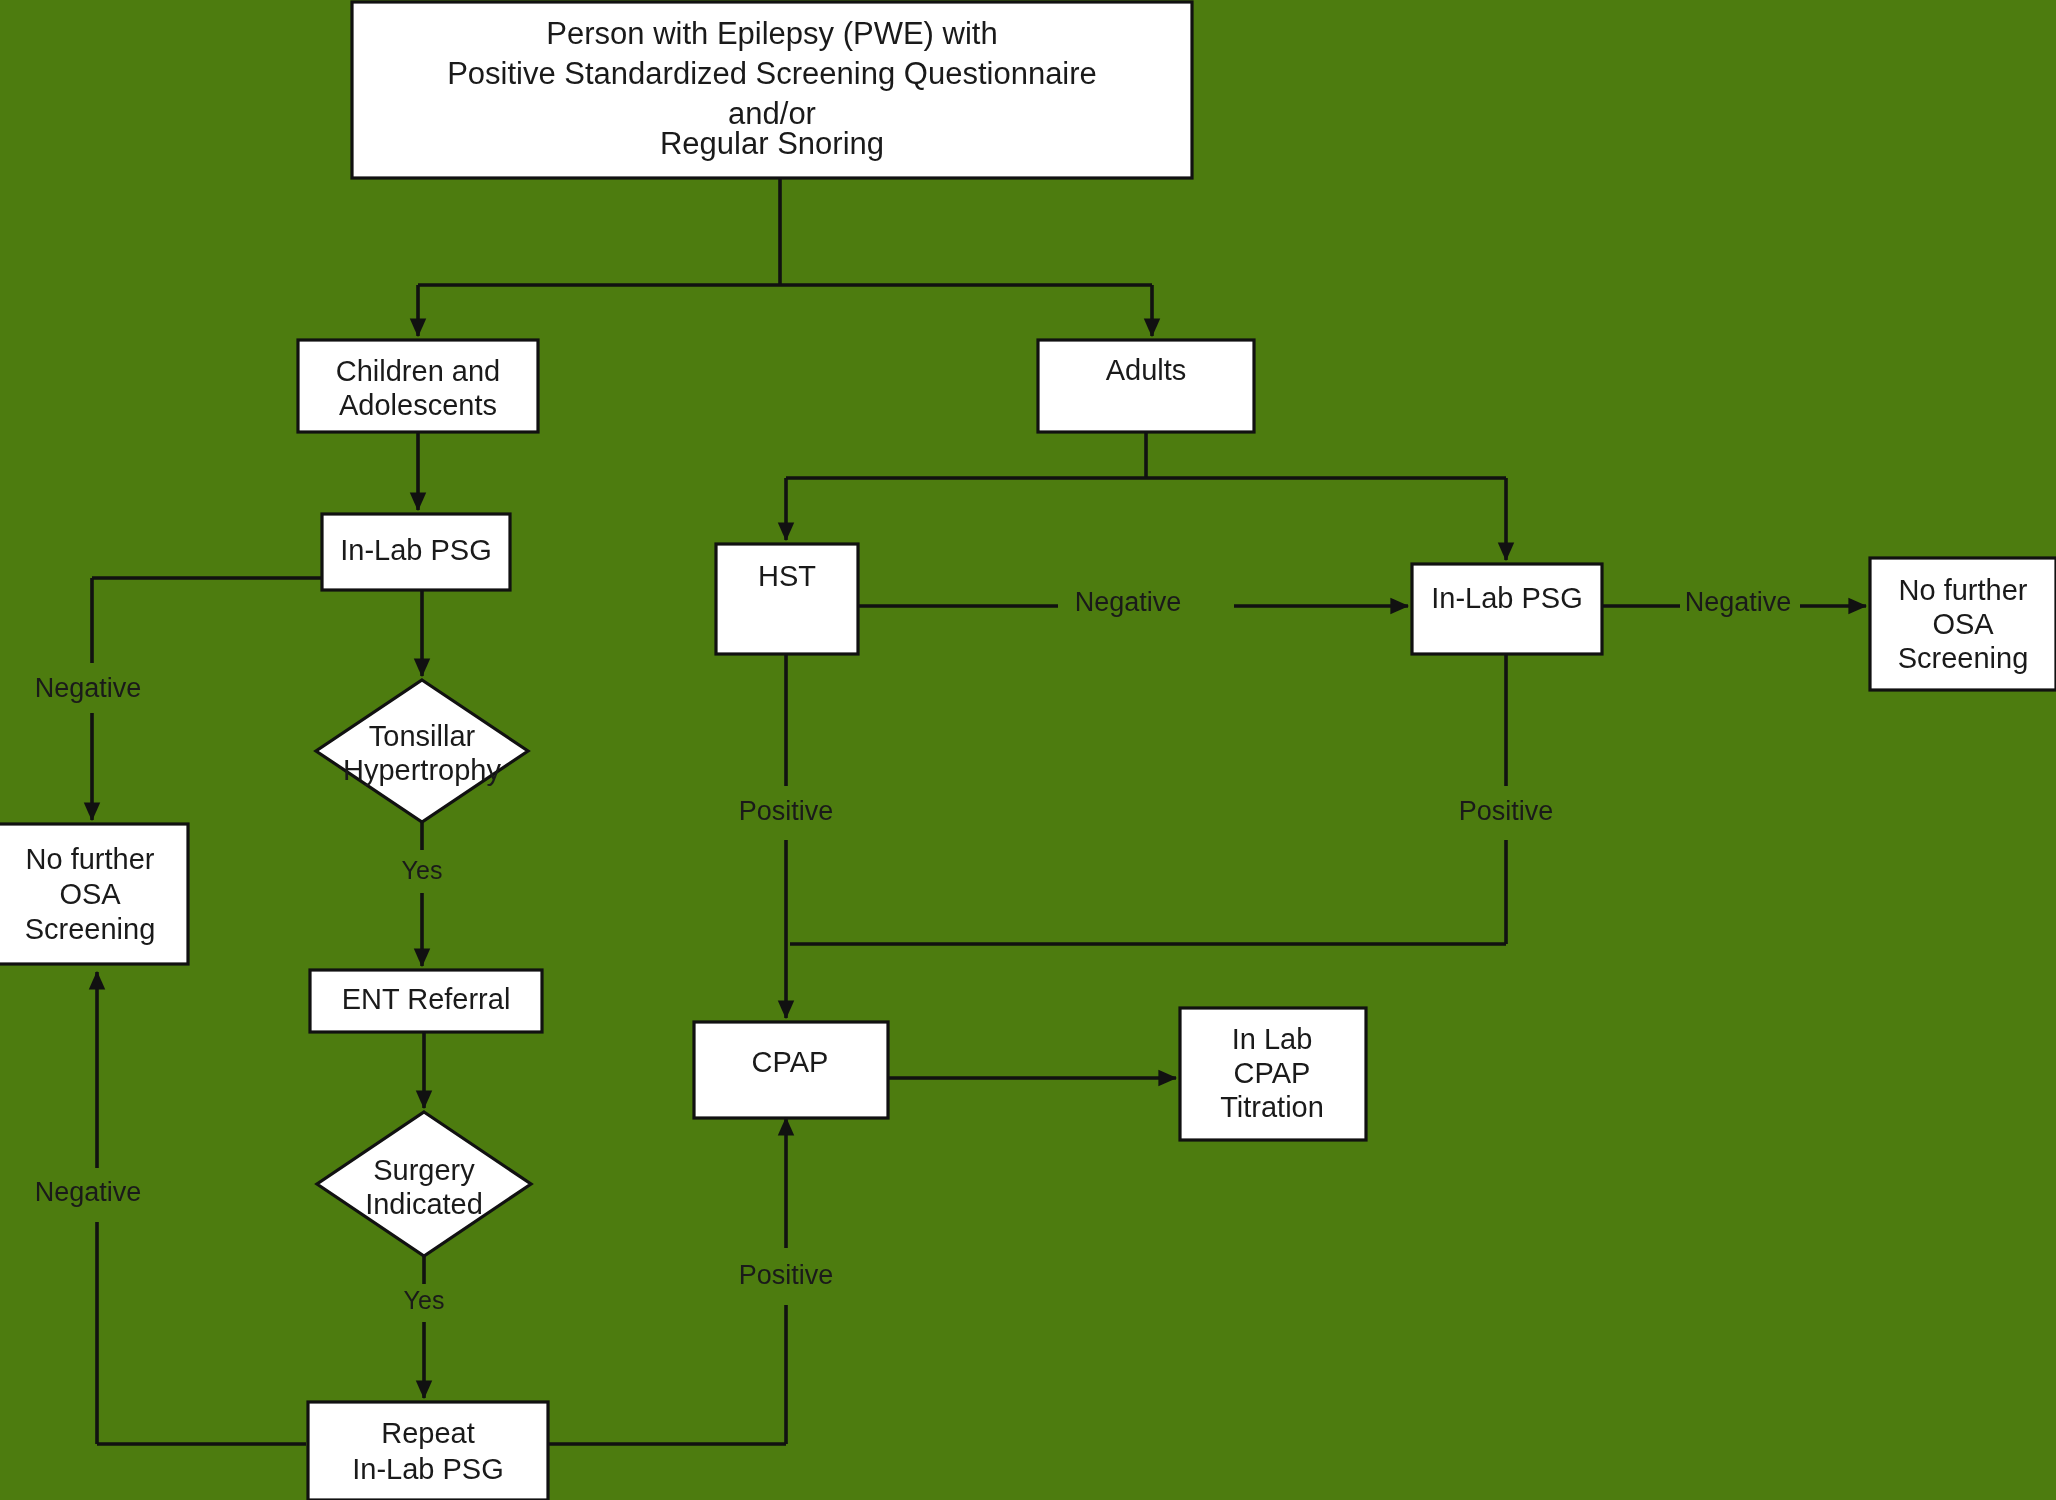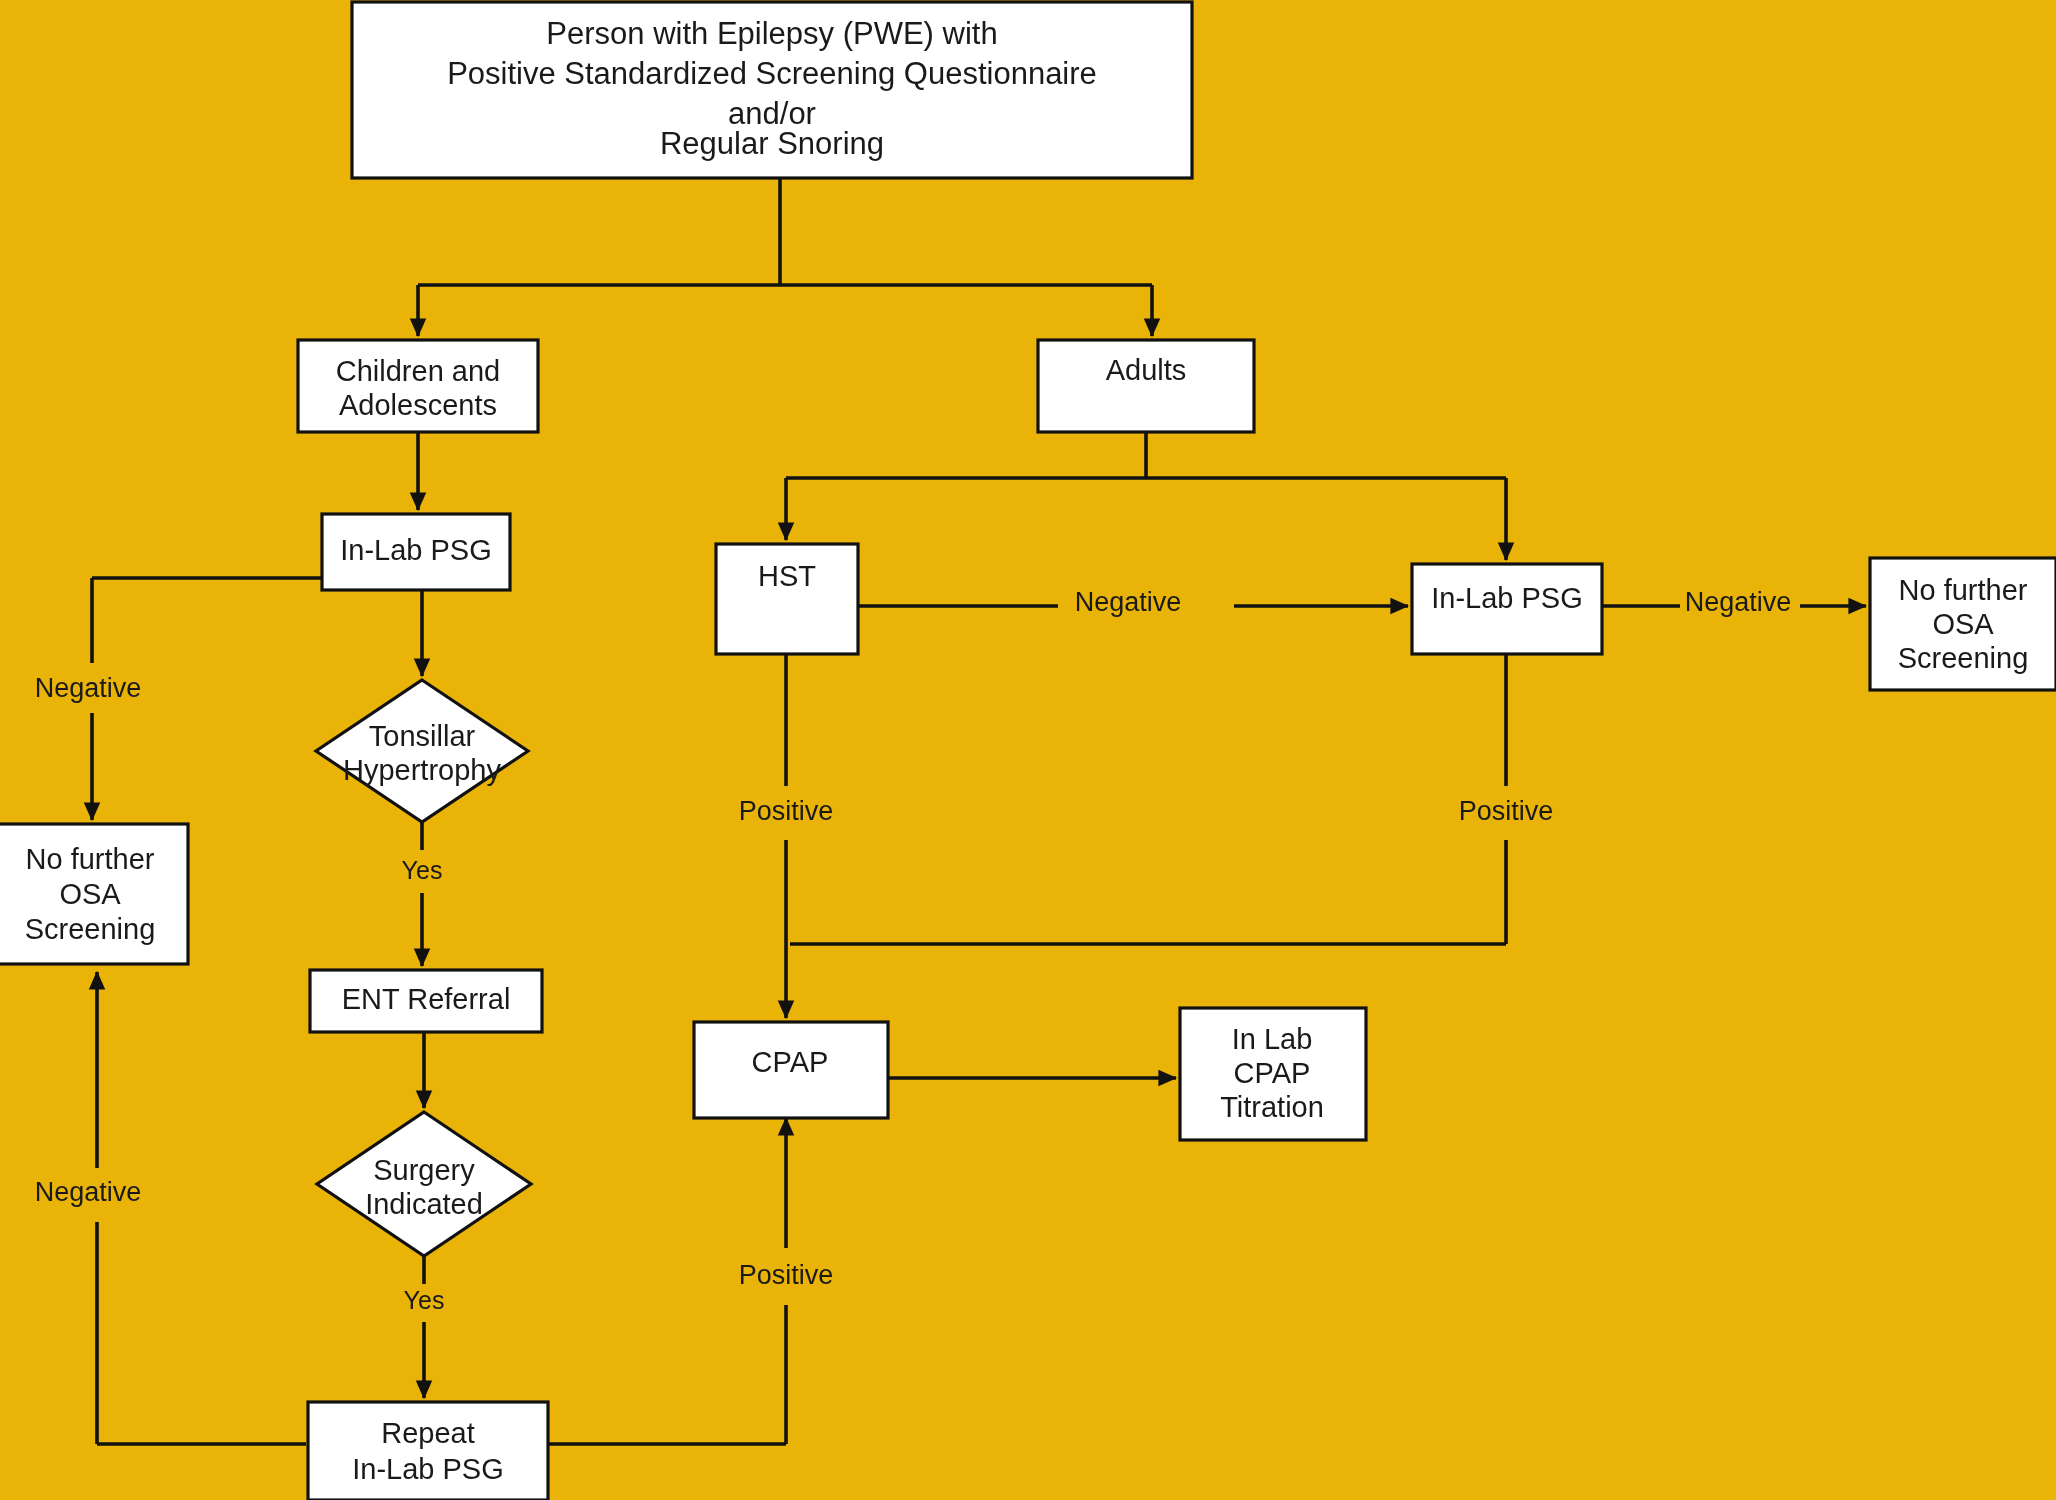--- a/index.html
+++ b/index.html
@@ -5,21 +5,21 @@
 <style>
   html, body {
     margin: 0;
     padding: 0;
     background: #ffffff;
   }
   #flow-root {
     position: relative;
     width: 2056px;
     height: 1500px;
-    background: #eab308;
+    background: #4d7c0f;
     font-family: "Liberation Sans", sans-serif;
   }
   svg#flow-svg {
     position: absolute;
     top: 0;
     left: 0;
     width: 2056px;
     height: 1500px;
     display: block;
   }

